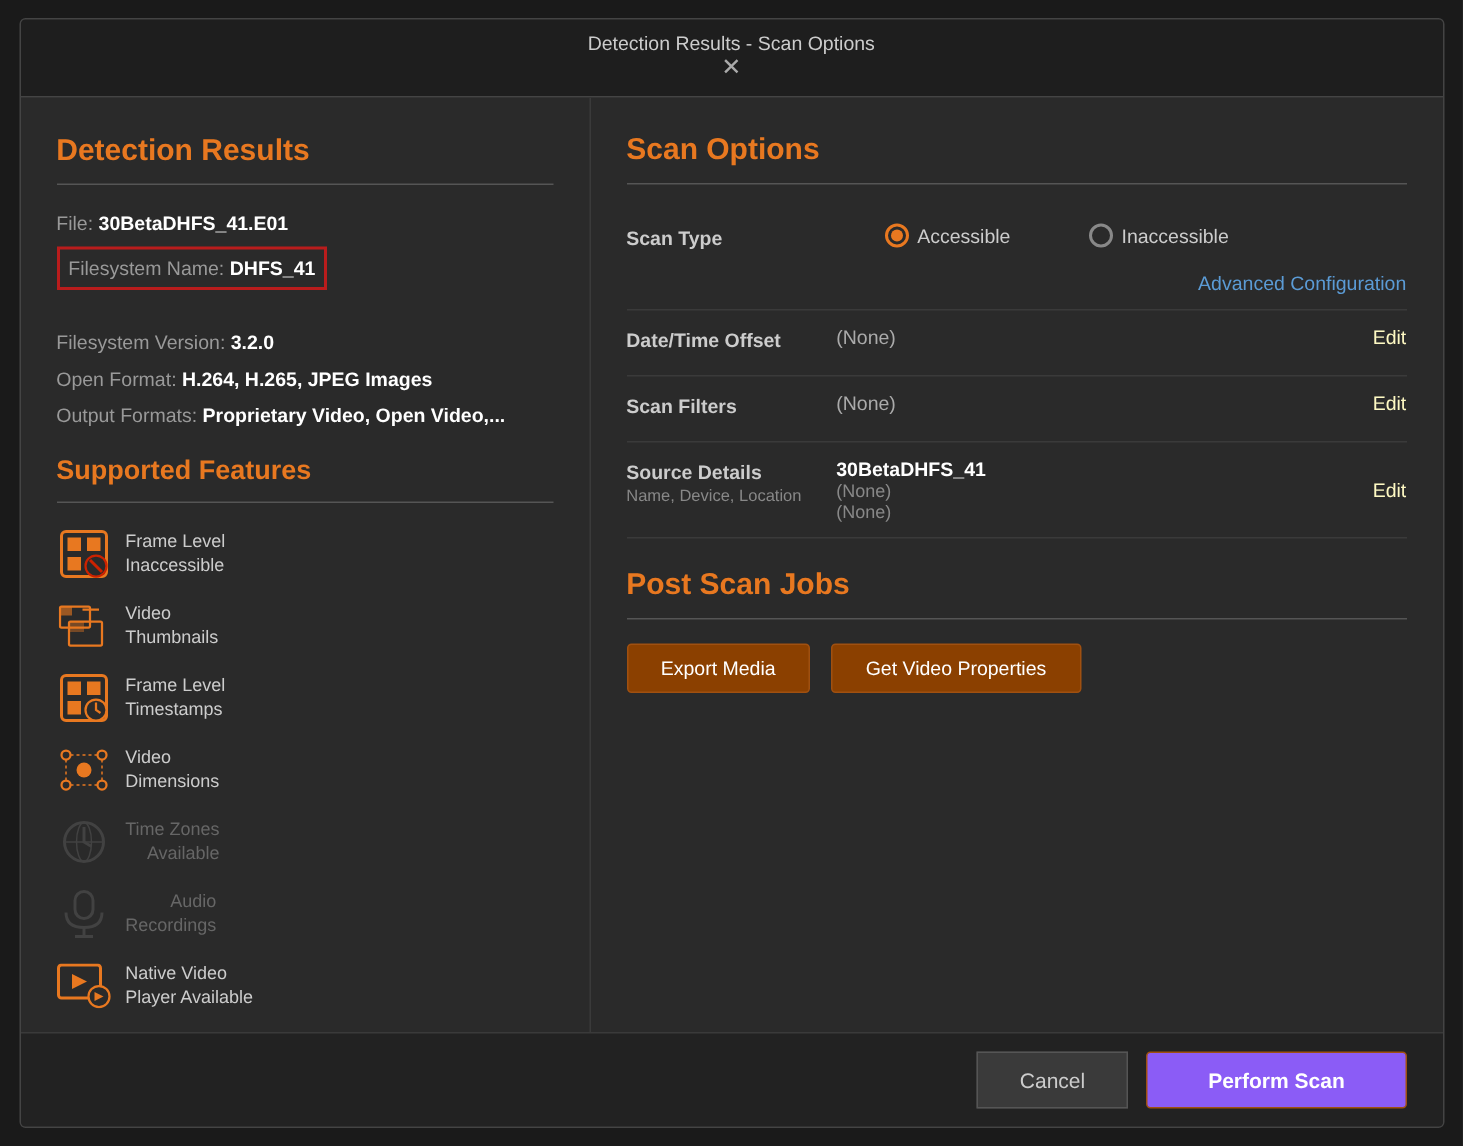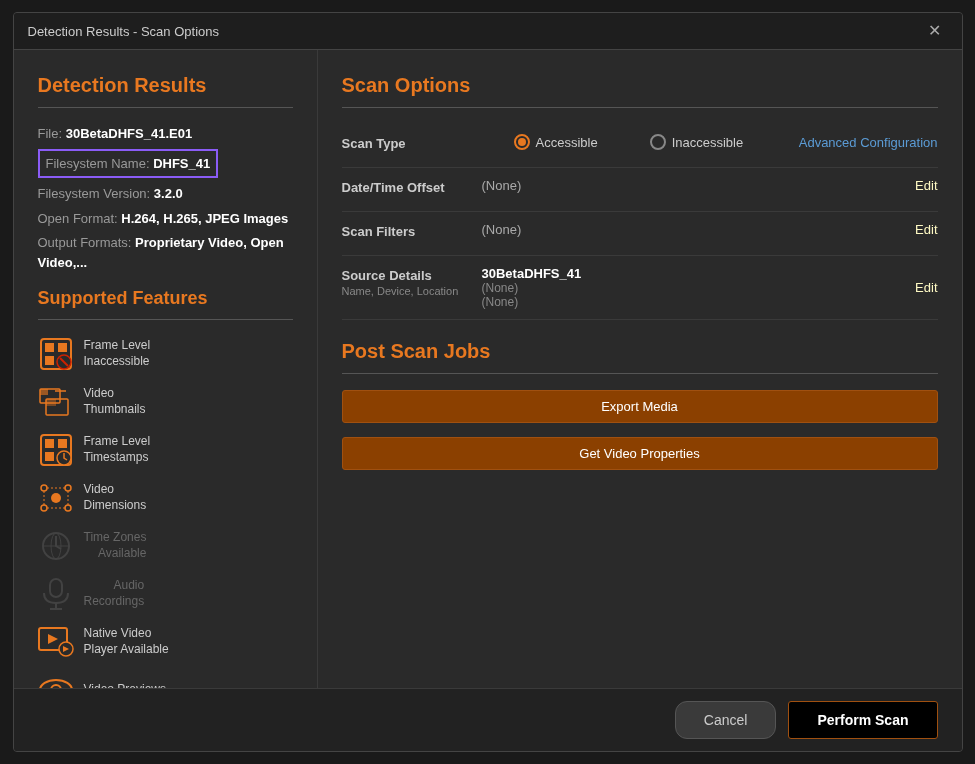--- a/index.html
+++ b/index.html
@@ -24,41 +24,42 @@
       overflow: hidden;
     }
     .title-bar {
       background: #1e1e1e;
       display: flex;
       justify-content: space-between;
       align-items: center;
       padding: 8px 14px;
       border-bottom: 1px solid #444;
       flex-shrink: 0;
+      flex-direction: column;
     }
     .title-bar-text {
       color: #ccc;
       font-size: 13px;
     }
     .close-btn {
       color: #aaa;
       cursor: pointer;
       font-size: 16px;
       line-height: 1;
       background: none;
       border: none;
       padding: 2px 6px;
     }
     .content-area {
       display: flex;
       flex: 1;
       overflow: hidden;
     }
     .left-panel {
-      width: 304px;
+      width: 380px;
       padding: 24px 24px 20px 24px;
       border-right: 1px solid #3a3a3a;
       overflow-y: auto;
       flex-shrink: 0;
     }
     .right-panel {
       flex: 1;
       padding: 24px 24px 20px 24px;
       overflow-y: auto;
     }
@@ -83,24 +84,24 @@
       line-height: 1.5;
     }
     .info-row .label {
       color: #999;
     }
     .info-row .value {
       color: #fff;
       font-weight: bold;
     }
     .filesystem-name-row {
-      border: 2px solid #8b5cf6;
+      border: 2px solid #b91c1c;
       padding: 3px 6px;
       display: inline-block;
-      margin-bottom: 1px;
+      margin-bottom: 20px;
     }
     .supported-section-title {
       color: #e87820;
       font-size: 18px;
       font-weight: bold;
       margin-top: 16px;
       margin-bottom: 10px;
     }
     .features-grid {
       display: grid;
@@ -249,21 +250,20 @@
       color: #999;
       font-weight: bold;
     }
     .col-job-name { flex: 2; }
     .col-job-type { flex: 1.5; }
     .col-job-filter { flex: 2; }
     .post-scan-buttons {
       display: flex;
       gap: 14px;
       margin-top: 16px;
-      flex-direction: column;
     }
     .btn-filled {
       background: #8B4000;
       border: 1px solid #a05010;
       color: #fff;
       padding: 8px 22px;
       font-size: 13px;
       cursor: pointer;
       border-radius: 3px;
     }
@@ -279,27 +279,27 @@
       border-top: 1px solid #3a3a3a;
       flex-shrink: 0;
     }
     .footer-btn-cancel {
       background: #3a3a3a;
       border: 1px solid #555;
       color: #ccc;
       padding: 10px 28px;
       font-size: 14px;
       cursor: pointer;
-      border-radius: 12px;
+      border-radius: 0;
     }
     .footer-btn-scan {
-      background: #000000;
+      background: #8b5cf6;
       border: 1px solid #a05010;
       color: #fff;
-      padding: 10px 28px;
+      padding: 10px 40px;
       font-size: 14px;
       cursor: pointer;
       border-radius: 3px;
       font-weight: bold;
     }
 
     
     svg { display: block; }
   </style>
 </head>

